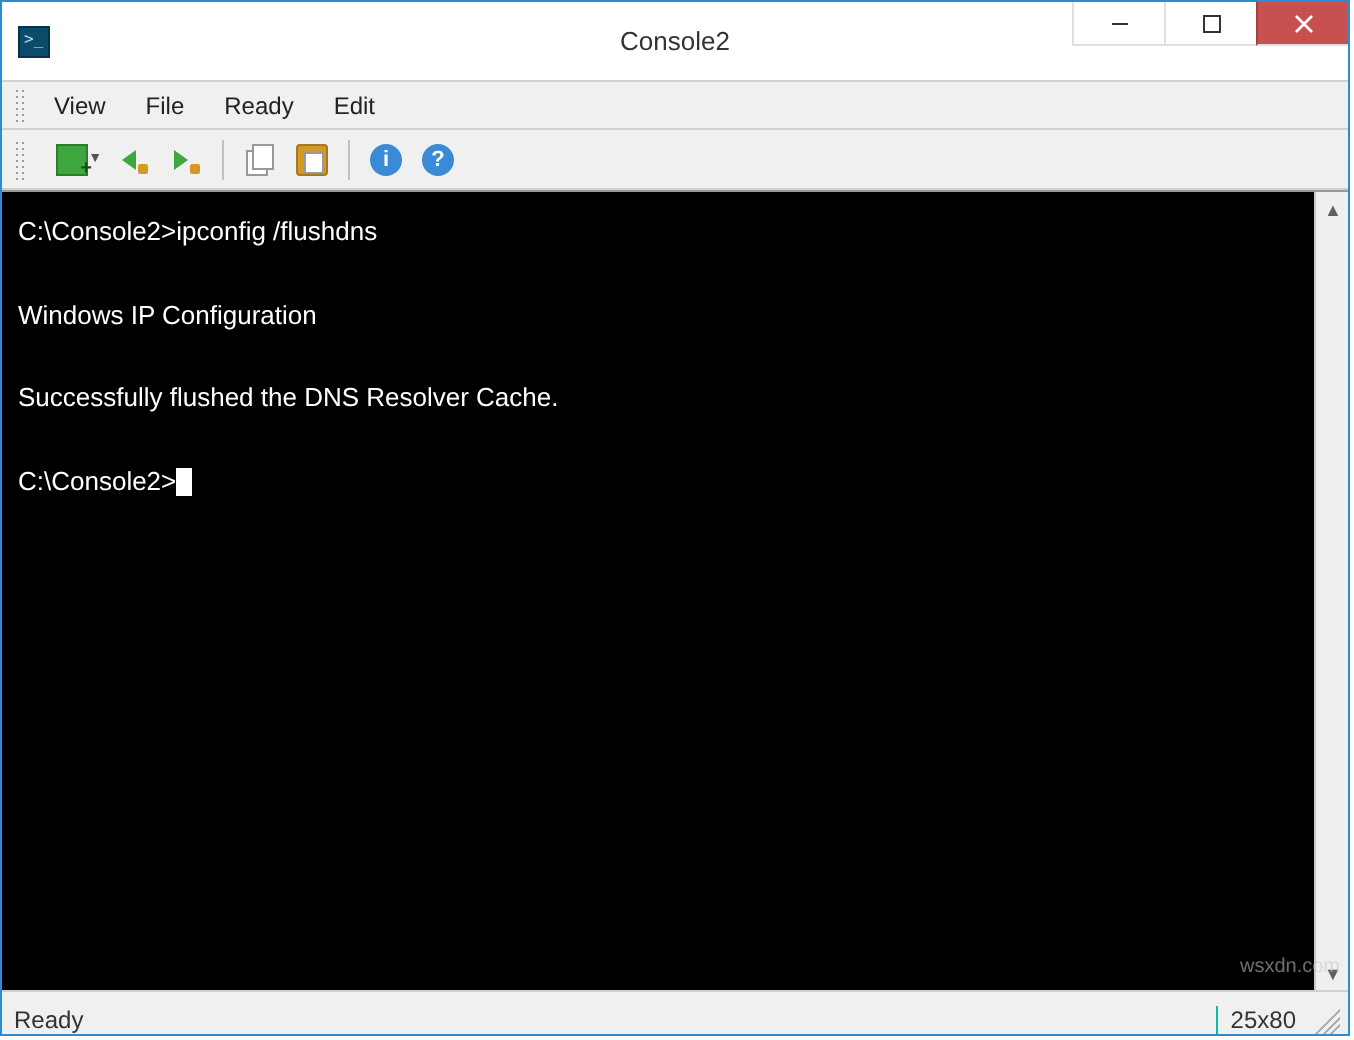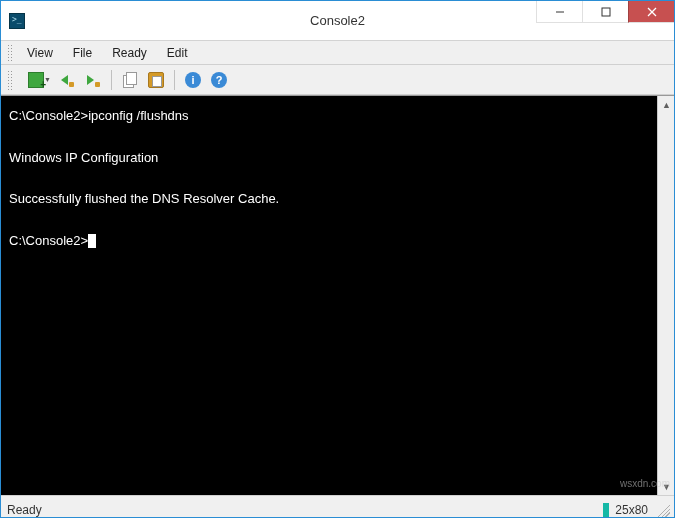--- a/index.html
+++ b/index.html
@@ -209,21 +209,21 @@
       border-top: 1px solid #d0d0d0;
       display: flex;
       align-items: flex-end;
       font-size: 12px;
       color: #333;
       padding: 0 4px;
     }
     .status-left { flex: 1; padding-left: 2px; }
     .status-right {
       padding: 0 6px;
-      border-left: 6px solid #14b8a6;
+      border-left: 1px solid #14b8a6;
     }
     .resize-grip {
       width: 16px;
       height: 16px;
       align-self: flex-end;
       background:
         linear-gradient(135deg, transparent 60%, #b0b0b0 60%, #b0b0b0 65%, transparent 65%, transparent 72%, #b0b0b0 72%, #b0b0b0 77%, transparent 77%, transparent 84%, #b0b0b0 84%, #b0b0b0 89%, transparent 89%);
     }
     .watermark {
       position: absolute;

